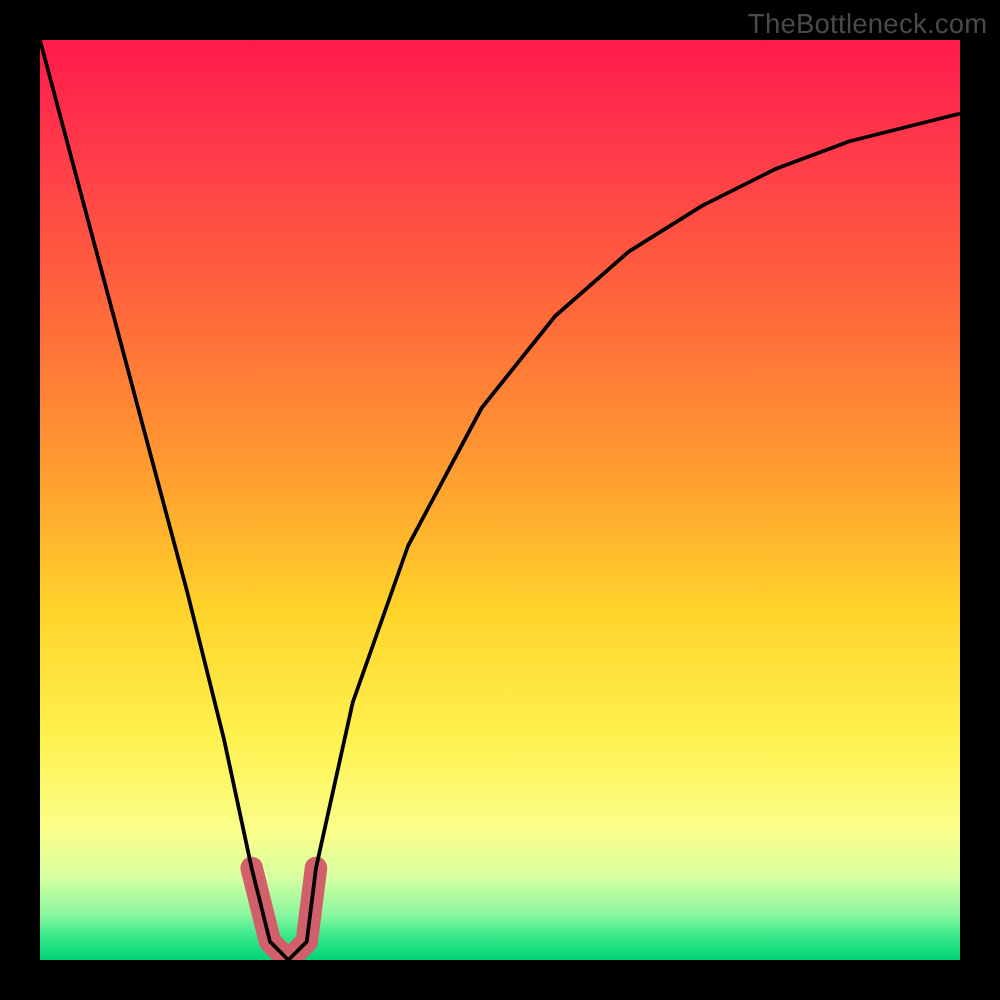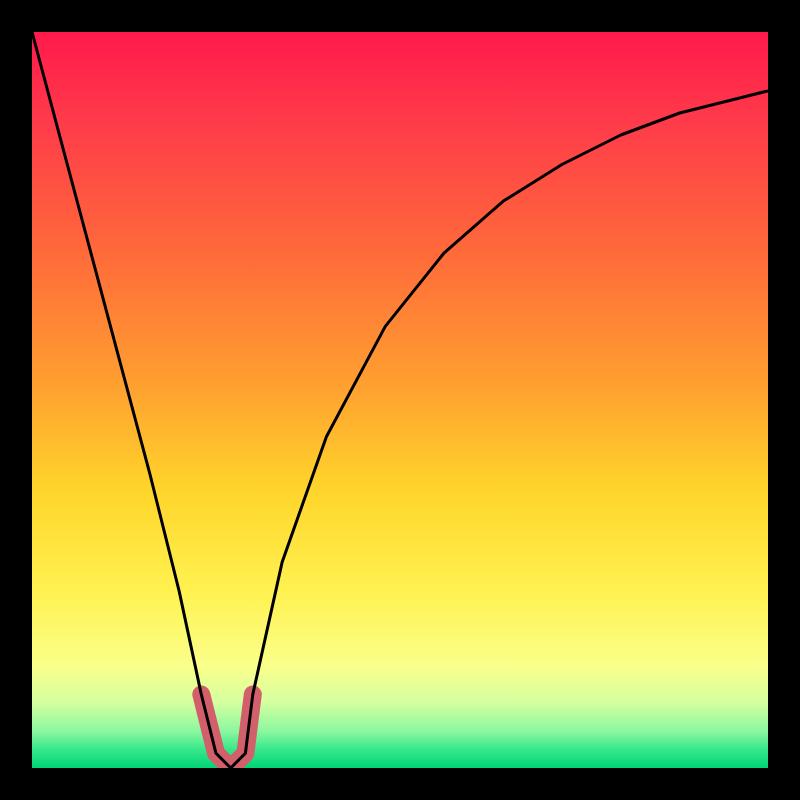--- a/index.html
+++ b/index.html
@@ -40,20 +40,21 @@
     font-size: 22px;
     letter-spacing: 0.2px;
     user-select: none;
   }
 </style>
 </head>
 <body>
 
 <div class="frame">
 
+  <div class="watermark">TheBottleneck.com</div>
 
   <div class="plot-area">
 
     <svg class="gradient" viewBox="0 0 736 736" preserveAspectRatio="none">
       <defs>
         <linearGradient id="bg" x1="0" y1="0" x2="0" y2="1">
             <stop offset="0%" stop-color="#ff1a4b"></stop>
             <stop offset="12%" stop-color="#ff3a4a"></stop>
             <stop offset="30%" stop-color="#ff6a3a"></stop>
             <stop offset="48%" stop-color="#ffa030"></stop>

